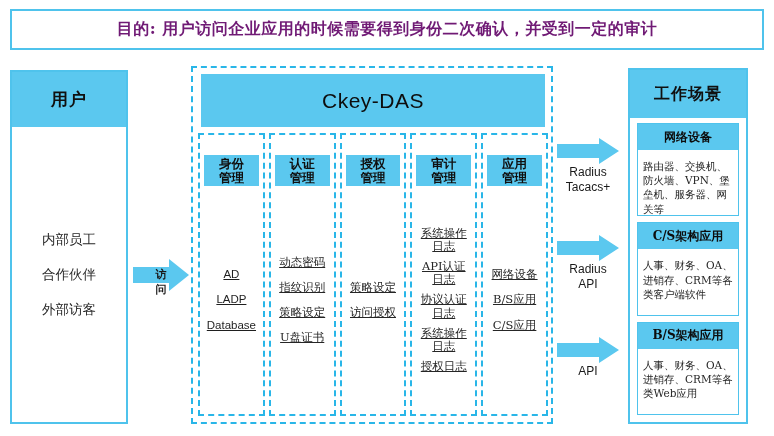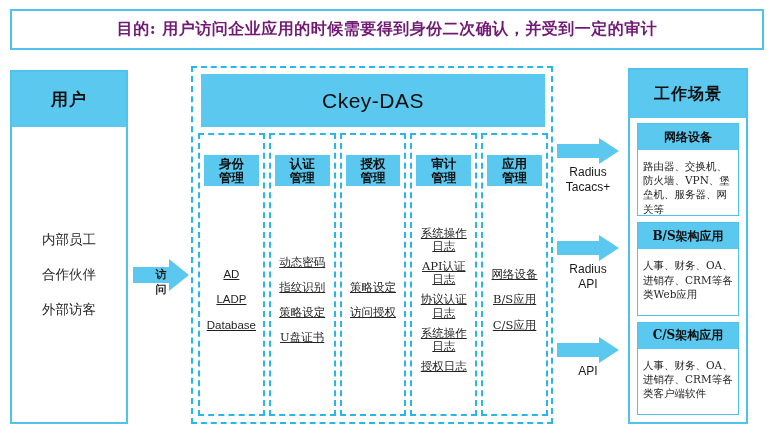--- a/index.html
+++ b/index.html
@@ -417,30 +417,30 @@
       <div class="scenario-card-title">
         <span>网络设备</span>
       </div>
       <div class="scenario-card-body">
         <span>路由器、交换机、防火墙、VPN、堡垒机、服务器、网关等</span>
       </div>
     </div>
 
     <div class="scenario-card">
       <div class="scenario-card-title">
+        <span>C/S架构应用</span>
+      </div>
+      <div class="scenario-card-body">
+        <span>人事、财务、OA、进销存、CRM等各类客户端软件</span>
+      </div>
+    </div>
+
+    <div class="scenario-card">
+      <div class="scenario-card-title">
         <span>B/S架构应用</span>
       </div>
       <div class="scenario-card-body">
         <span>人事、财务、OA、进销存、CRM等各类Web应用</span>
       </div>
     </div>
 
-    <div class="scenario-card">
-      <div class="scenario-card-title">
-        <span>C/S架构应用</span>
-      </div>
-      <div class="scenario-card-body">
-        <span>人事、财务、OA、进销存、CRM等各类客户端软件</span>
-      </div>
-    </div>
-
   </div>
 </div>
 
 </body></html>

